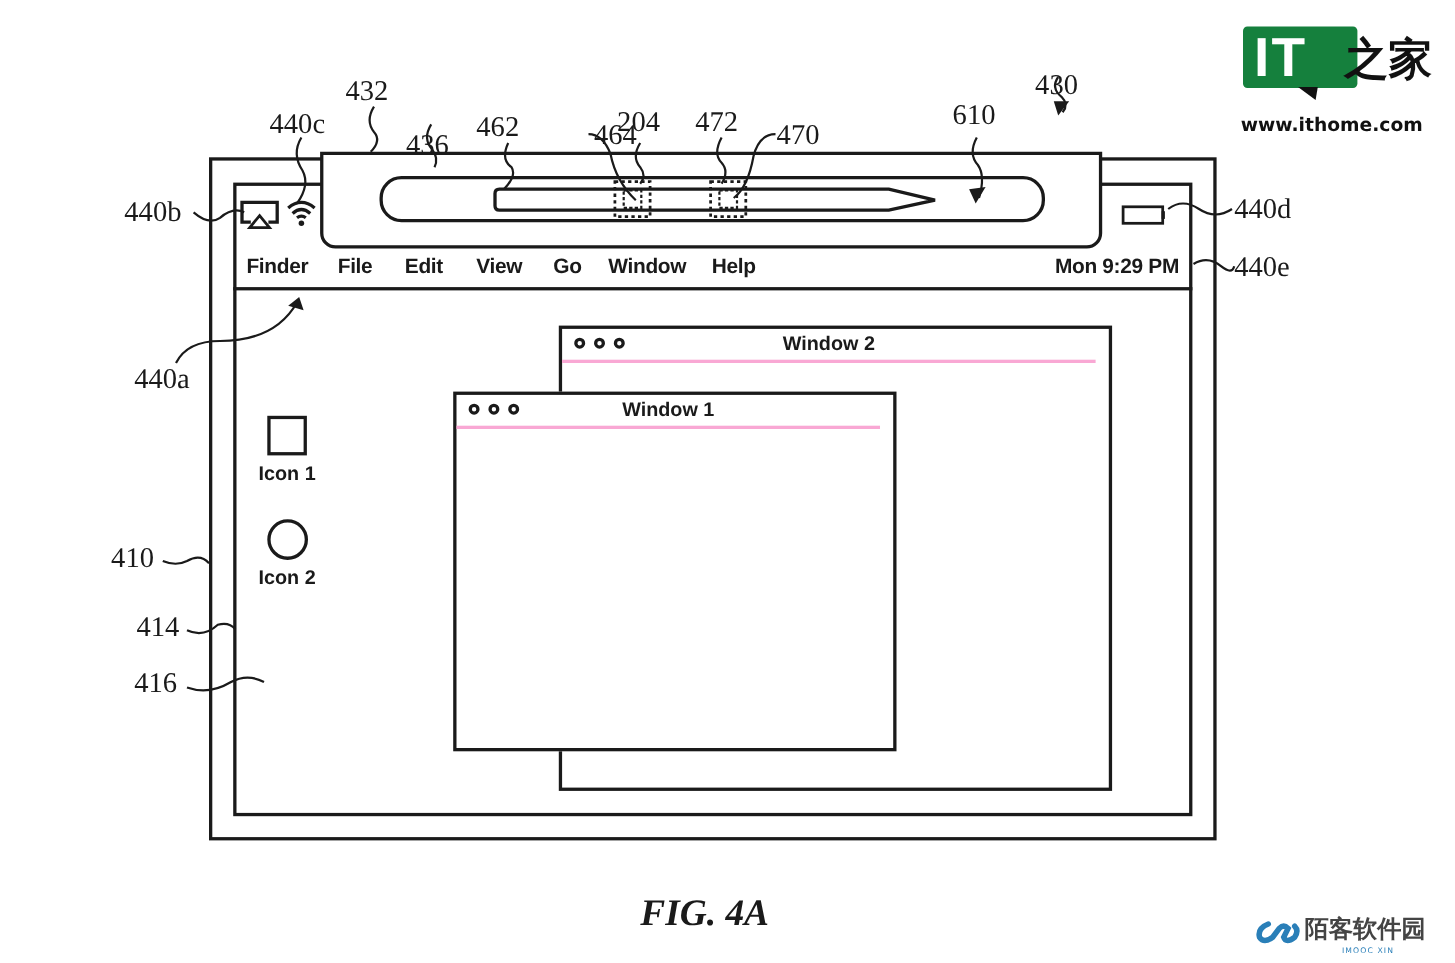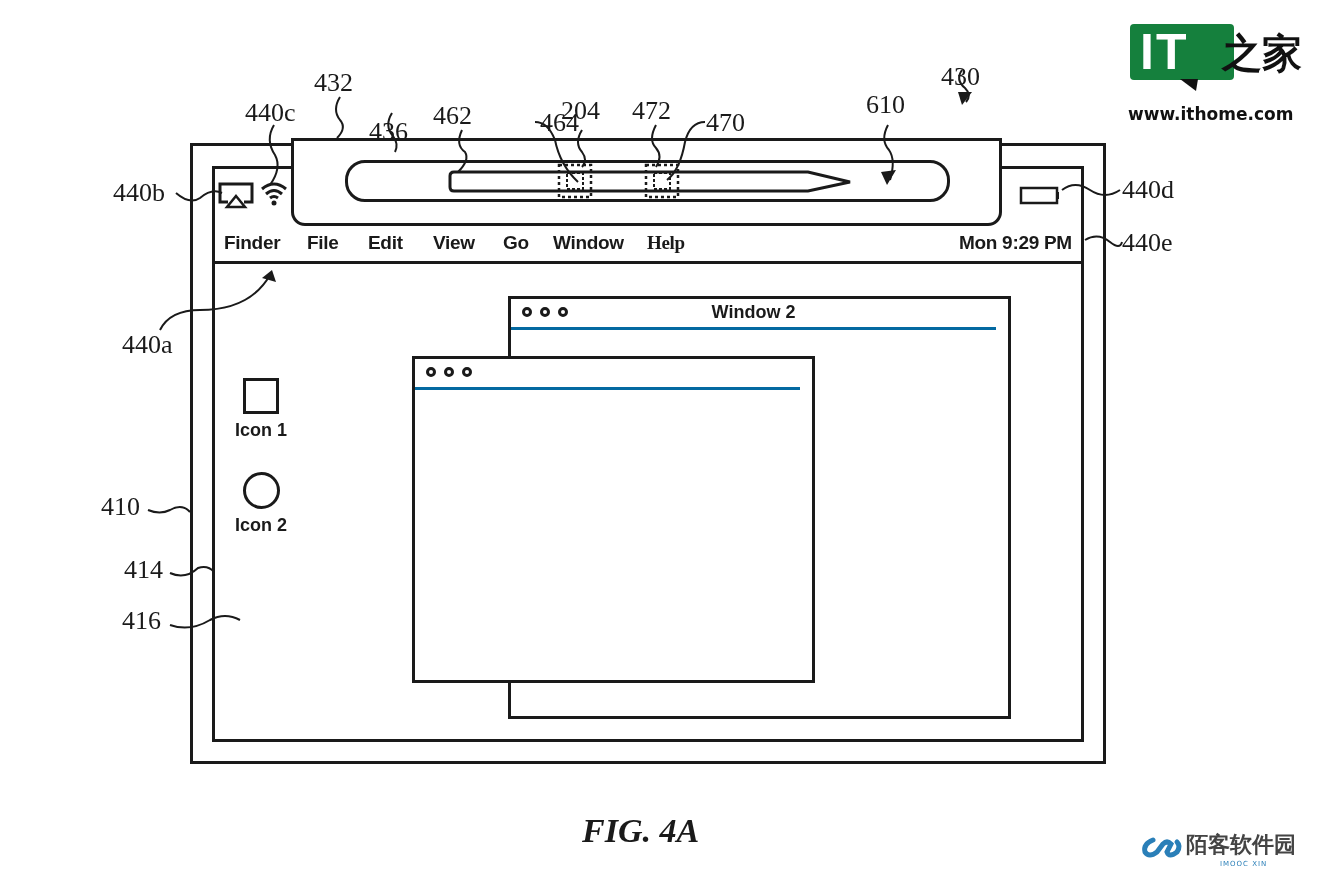--- a/index.html
+++ b/index.html
@@ -2,21 +2,21 @@
 <html><head>
 <meta charset="utf-8">
 <style>
   html, body { margin:0; padding:0; background:#ffffff; }
   body { width:1323px; height:875px; position:relative; overflow:hidden; font-family:"Liberation Sans", sans-serif; color:#111; }
   .abs { position:absolute; }
   .box { position:absolute; border:3px solid #1a1a1a; box-sizing:border-box; background:transparent; }
   .ref { position:absolute; font-family:"Liberation Serif", serif; font-size:26px; color:#1a1a1a; line-height:1; white-space:nowrap; }
   .menu-item { position:absolute; top:232px; font-family:"Liberation Sans", sans-serif; font-size:19px; font-weight:bold; color:#1a1a1a; letter-spacing:-0.3px; white-space:nowrap; }
   .win { position:absolute; border:3px solid #1a1a1a; box-sizing:border-box; background:#fff; }
-  .win-title { position:absolute; left:0; right:12px; top:0; height:28px; border-bottom:3px solid #0369a1; }
+  .win-title { position:absolute; left:0; right:12px; top:0; height:28px; border-bottom:3px solid #f9a8d4; }
   .win-title-text { position:absolute; top:3px; left:0; right:0; text-align:center; font-weight:bold; font-size:18px; color:#1a1a1a; }
   .dot { position:absolute; top:8px; width:10px; height:10px; border:3px solid #1a1a1a; border-radius:50%; box-sizing:border-box; }
   .icon-label { position:absolute; font-weight:bold; font-size:18px; color:#1a1a1a; white-space:nowrap; }
   svg { position:absolute; overflow:visible; }
 </style>
 </head>
 <body>
 
 <div class="box" style="left:190px; top:143px; width:916px; height:621px;"></div>
 
@@ -55,21 +55,21 @@
   <rect x="2" y="2" width="36" height="15" fill="none" stroke="#1a1a1a" stroke-width="2.5"></rect>
   <rect x="37" y="6" width="3" height="7" fill="#1a1a1a"></rect>
 </svg>
 
 <span class="menu-item" style="left:224px;">Finder</span>
 <span class="menu-item" style="left:307px;">File</span>
 <span class="menu-item" style="left:368px;">Edit</span>
 <span class="menu-item" style="left:433px;">View</span>
 <span class="menu-item" style="left:503px;">Go</span>
 <span class="menu-item" style="left:553px;">Window</span>
-<span class="menu-item" style="left:647px;font-family:Liberation Serif, serif;">Help</span>
+<span class="menu-item" style="left:647px;">Help</span>
 <span class="menu-item" style="left:959px;">Mon 9:29 PM</span>
 
 <div class="abs" style="left:243px; top:378px; width:36px; height:36px; border:3px solid #1a1a1a; box-sizing:border-box;"></div>
 <span class="icon-label" style="left:235px; top:420px;">Icon 1</span>
 <div class="abs" style="left:243px; top:472px; width:37px; height:37px; border:3px solid #1a1a1a; border-radius:50%; box-sizing:border-box;"></div>
 <span class="icon-label" style="left:235px; top:515px;">Icon 2</span>
 
 <div class="win" style="left:508px; top:296px; width:503px; height:423px;">
   <div class="win-title">
     <span class="dot" style="left:11px;"></span>
@@ -77,20 +77,21 @@
     <span class="dot" style="left:47px;"></span>
     <span class="win-title-text">Window 2</span>
   </div>
 </div>
 
 <div class="win" style="left:412px; top:356px; width:403px; height:327px;">
   <div class="win-title">
     <span class="dot" style="left:11px;"></span>
     <span class="dot" style="left:29px;"></span>
     <span class="dot" style="left:47px;"></span>
+    <span class="win-title-text">Window 1</span>
   </div>
 </div>
 
 <svg style="left:0; top:0;" width="1323" height="875">
   <g fill="none" stroke="#1a1a1a" stroke-width="2">
     <path d="M962 70 Q955 80 965 88 Q972 95 966 102"></path>
     <path d="M340 97 Q332 110 340 120 Q347 128 337 138"></path>
     <path d="M392 113 Q384 126 393 136 Q399 144 395 152"></path>
     <path d="M462 130 Q455 145 465 152 Q470 160 458 172"></path>
     <path d="M535 122 Q548 122 555 140 Q560 165 578 182"></path>

